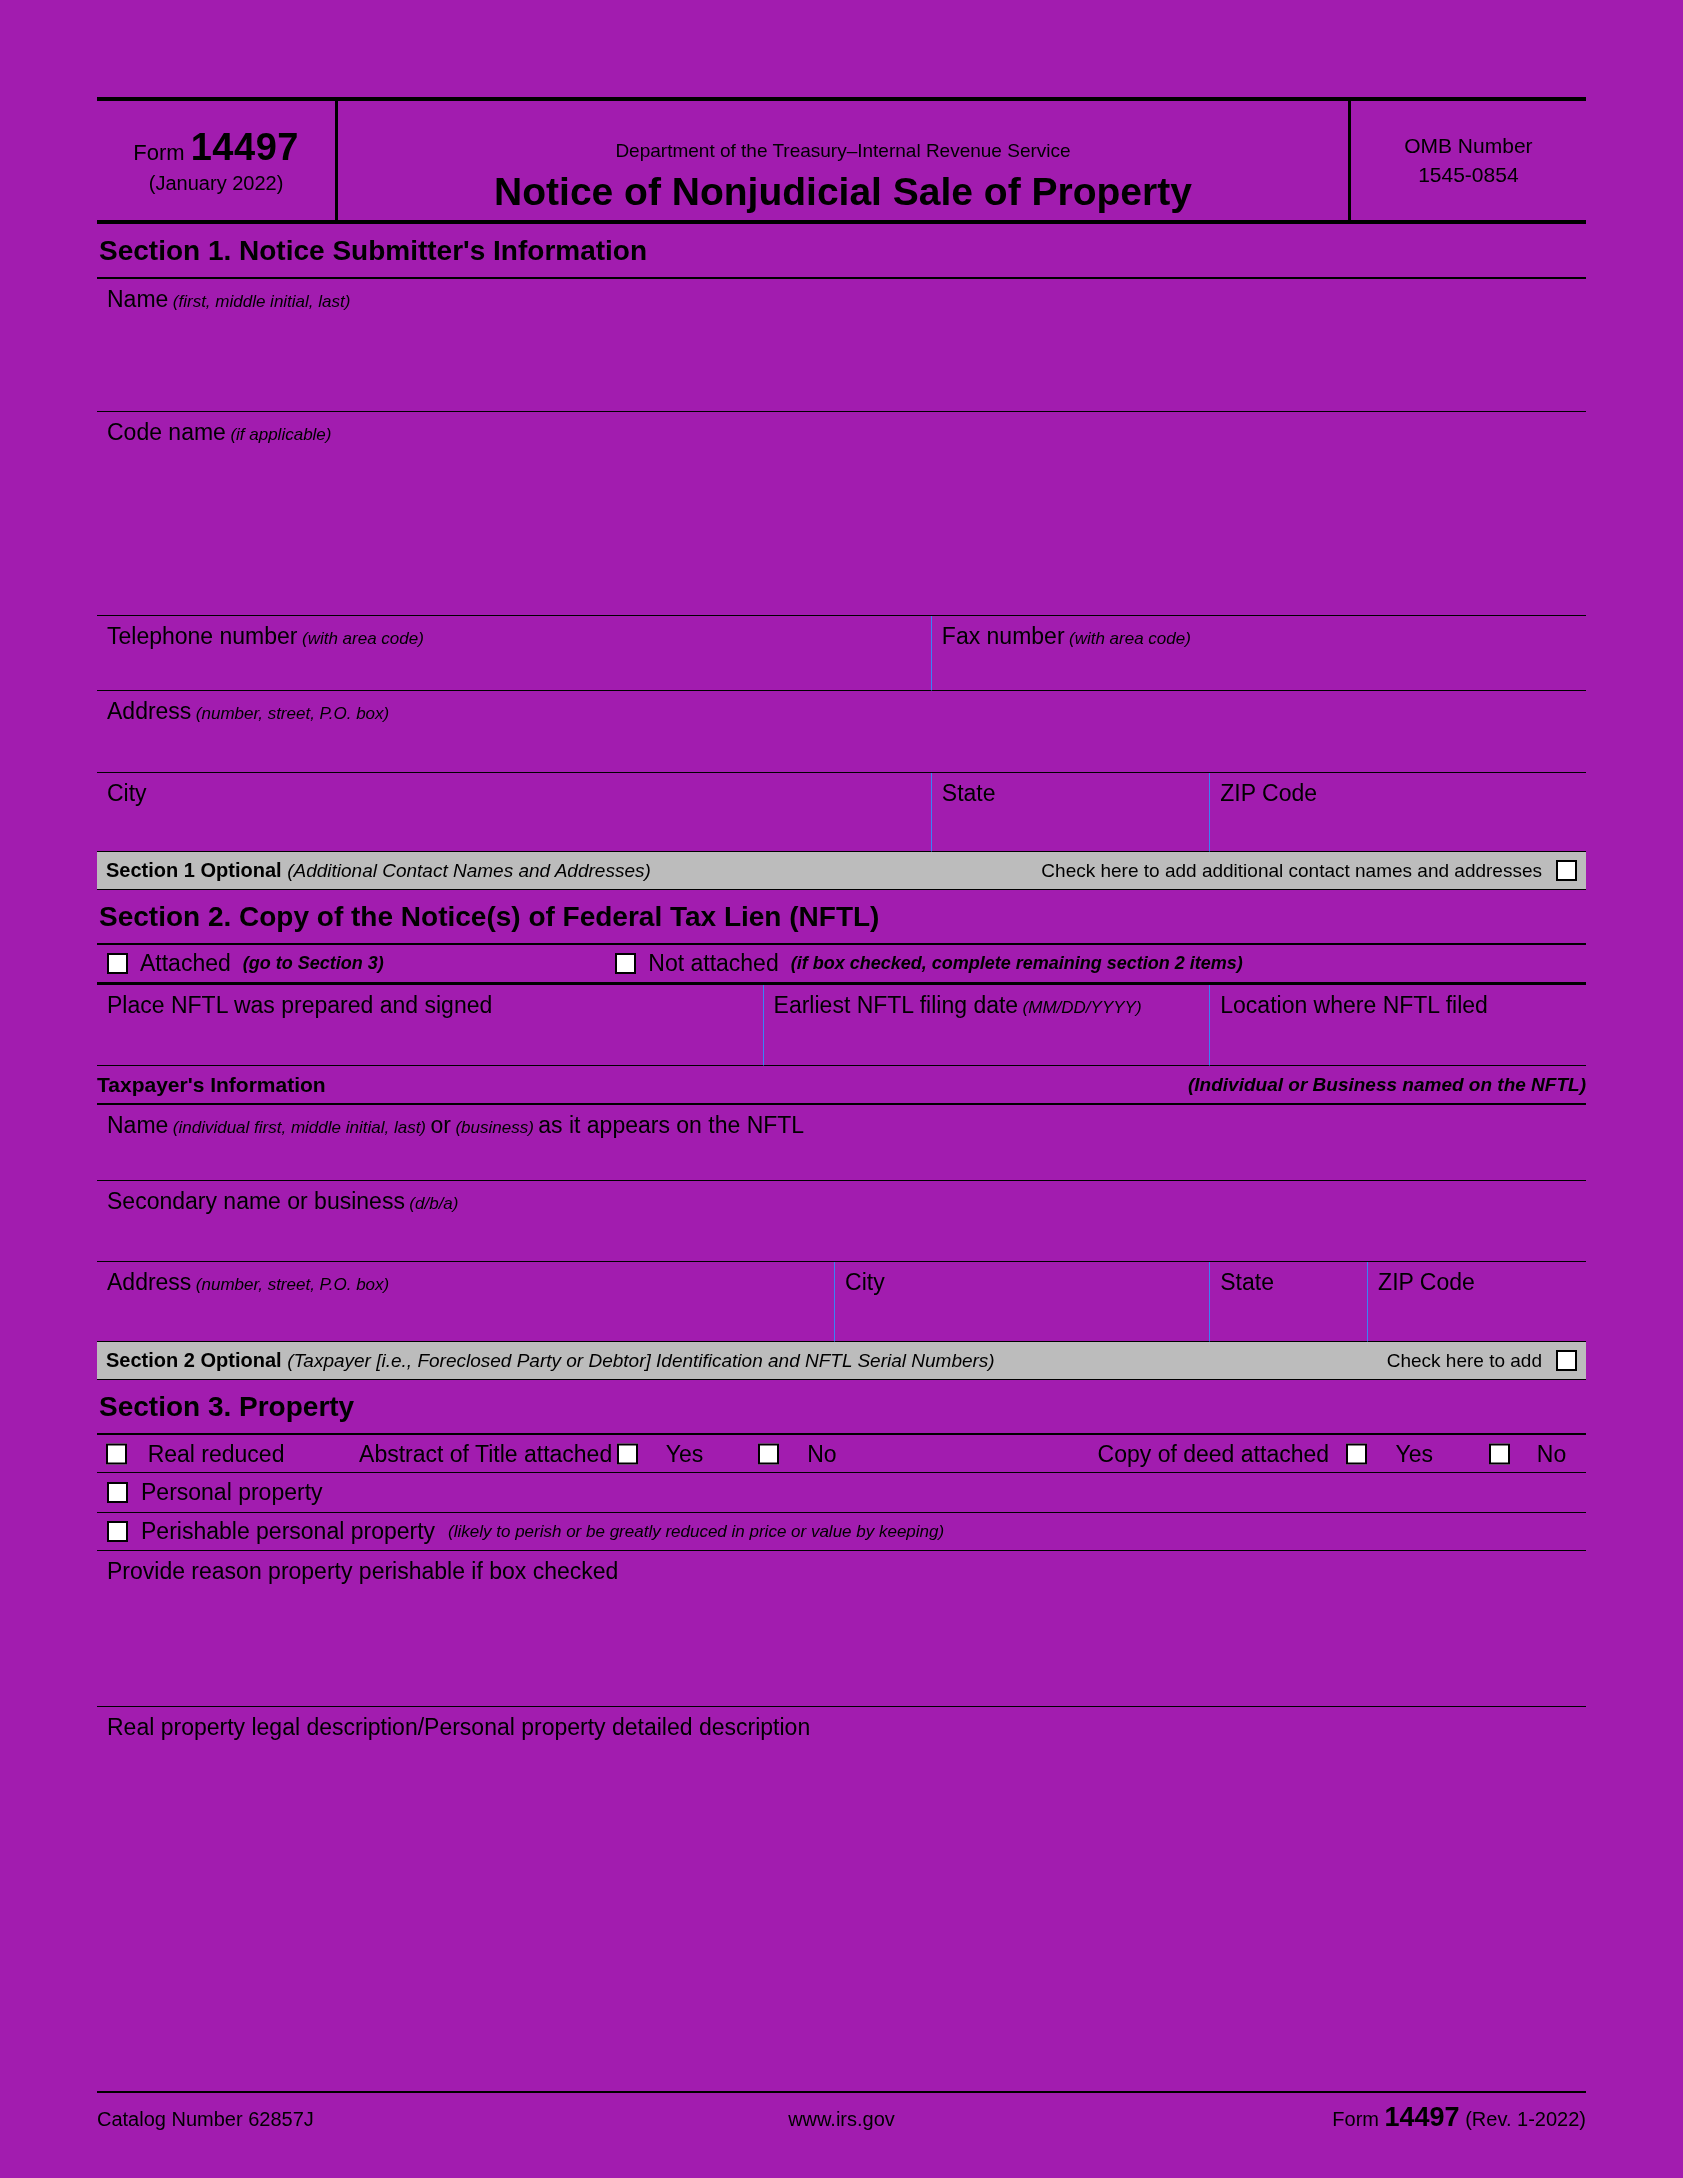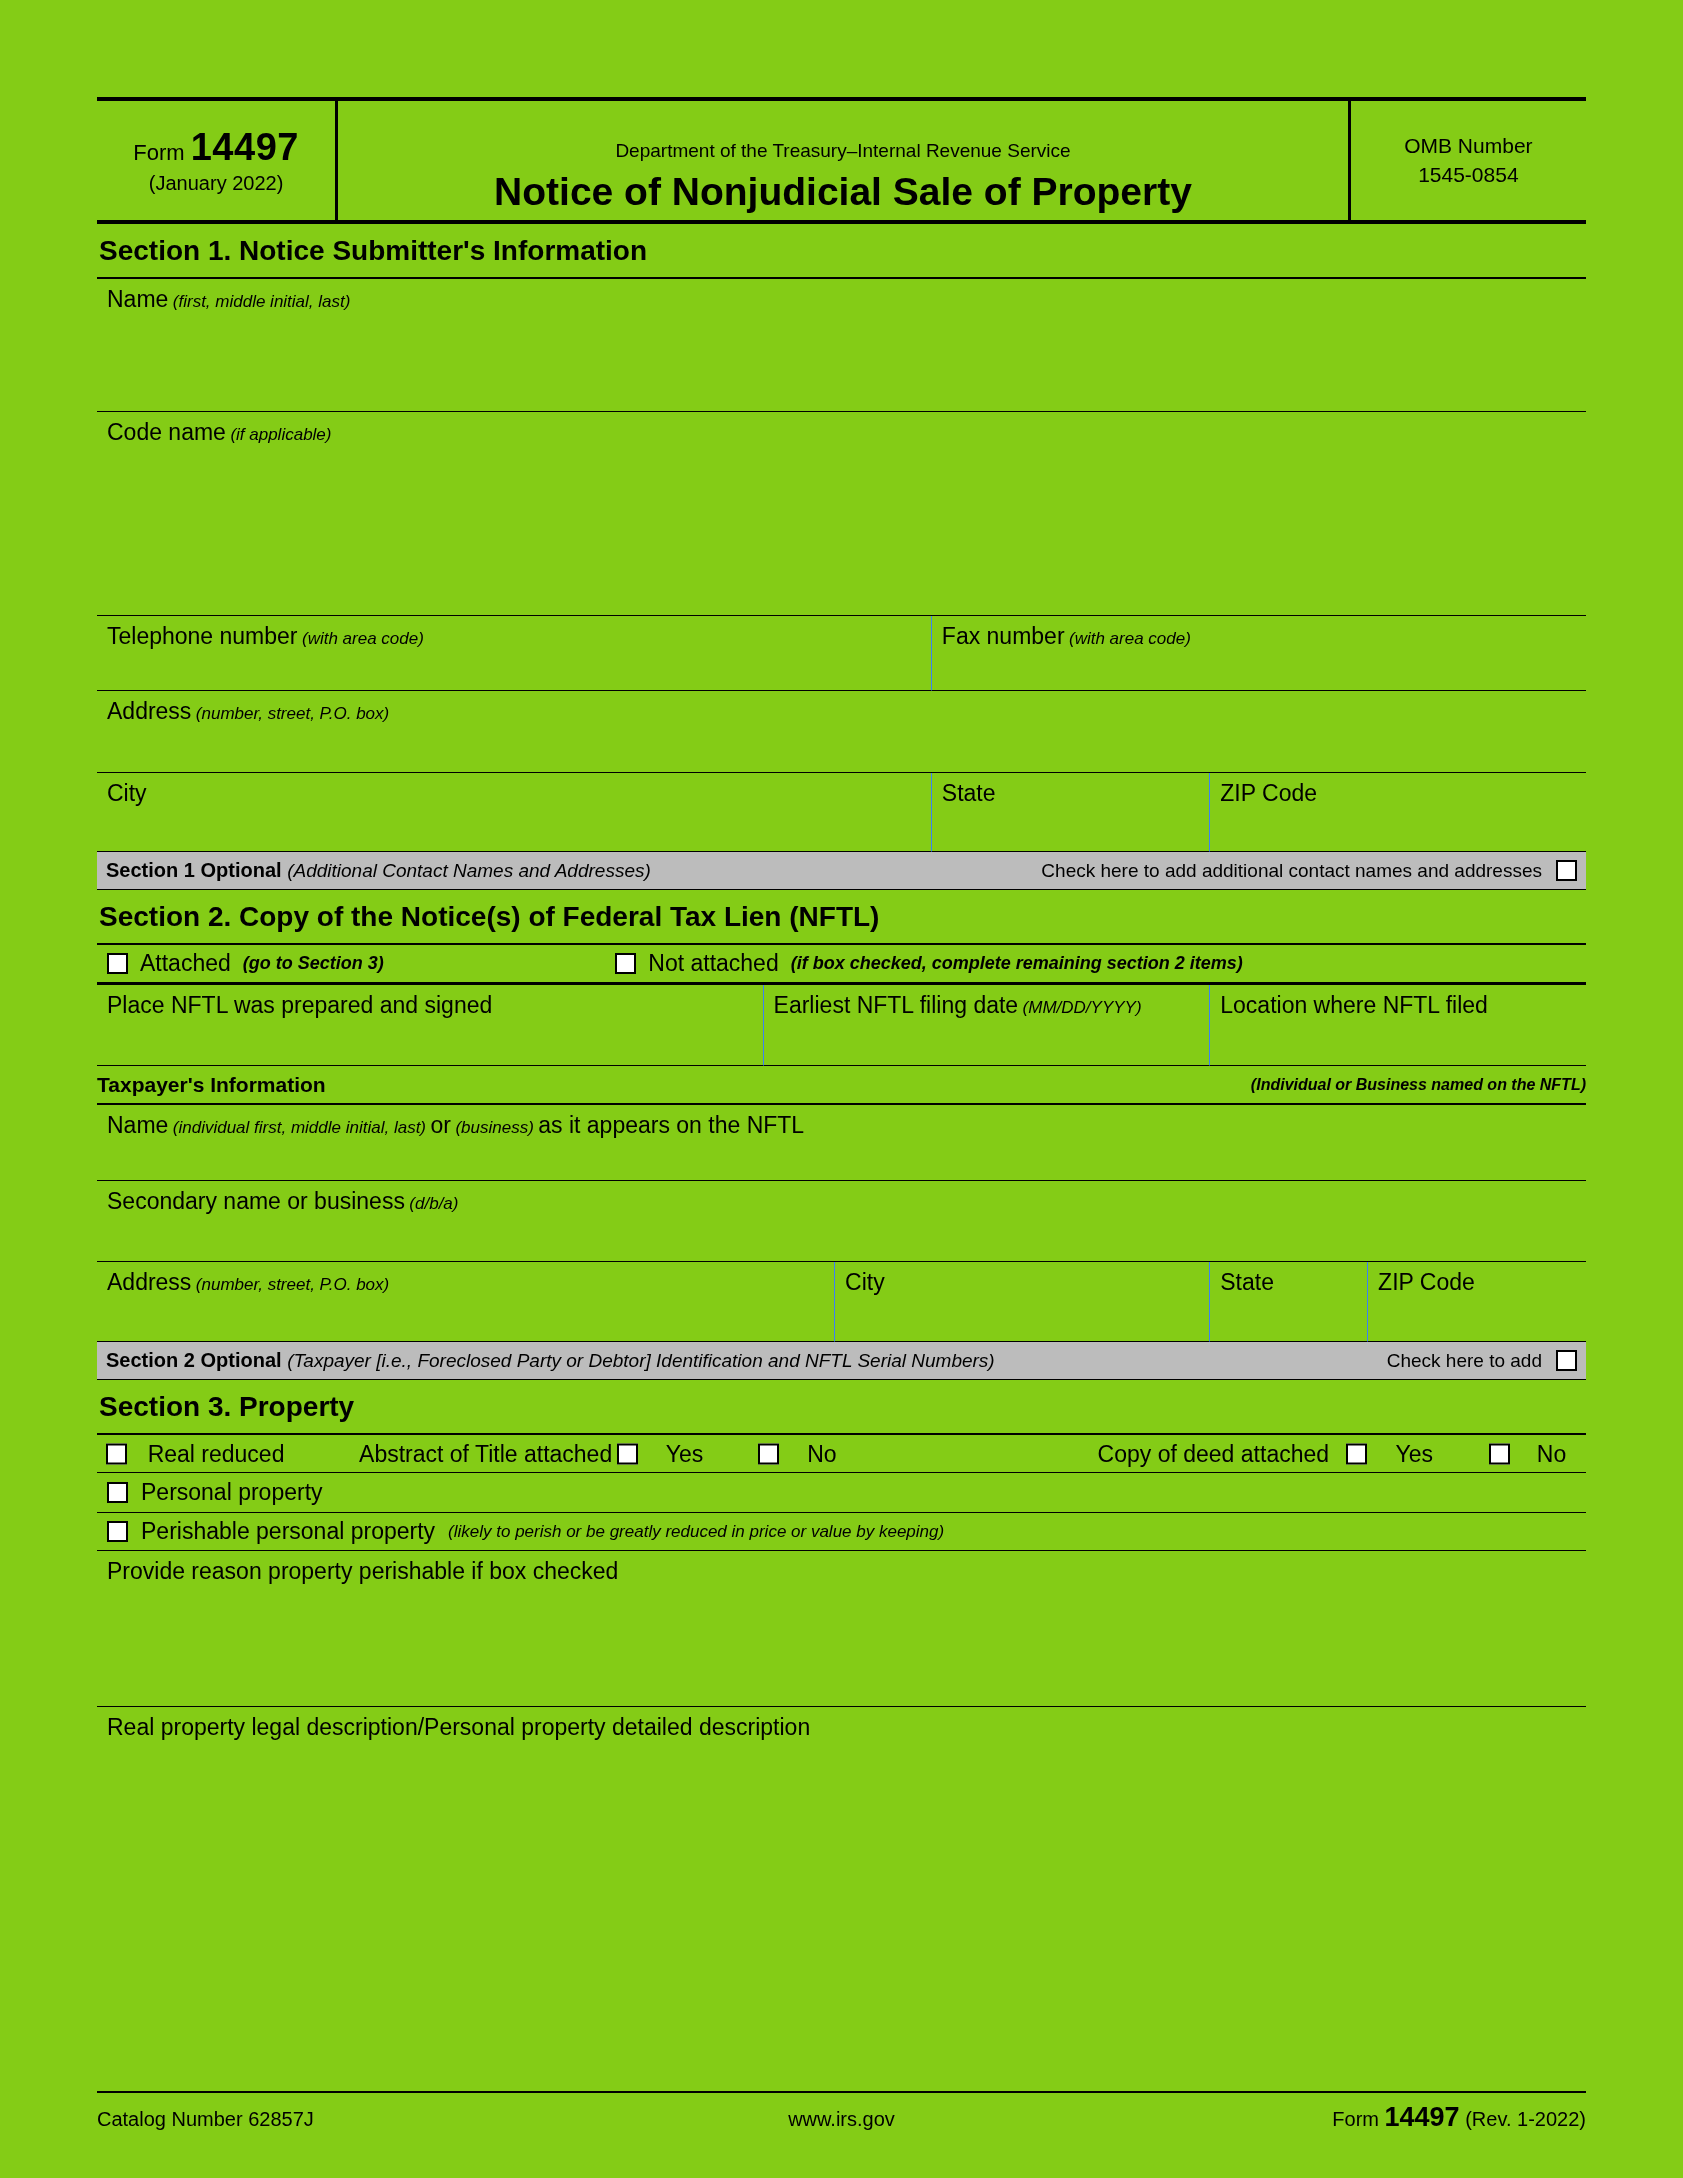--- a/index.html
+++ b/index.html
@@ -1,20 +1,20 @@
 <!DOCTYPE html>
 <html><head>
 <meta charset="utf-8">
 <style>
   * { margin:0; padding:0; box-sizing:border-box; }
   html, body { background:#ffffff; }
   .page {
     position:relative;
     width:1683px; height:2178px;
-    background:#84cc16;
+    background:#a21caf;
     font-family:"Liberation Sans", sans-serif;
     color:#000;
     overflow:hidden;
   }
   .content { position:absolute; left:97px; top:97px; width:1489px; }
 
   
   .form-header { display:flex; border-top:4px solid #000; border-bottom:4px solid #000; height:127px; }
   .fh-left {
     width:16.2%; border-right:3px solid #000; text-align:center;
@@ -74,21 +74,21 @@
   .attach-first { width:34.6%; }
 
   .h-place { height:81px; }
   .w-place { width:44.7%; }  .w-date { width:30%; }  .w-loc { width:25.3%; }
 
   .taxpayer-heading {
     height:39px; border-bottom:2px solid #000;
     display:flex; align-items:center; justify-content:space-between; gap:9px;
   }
   .tp-title { font-size:21px; font-weight:bold; }
-  .tp-hint  { font-size:16px; font-weight:bold; font-style:italic; }
+  .tp-hint  { font-size:19px; font-weight:bold; font-style:italic; }
 
   .h-name2 { height:76px; }
   .h-secondary { height:81px; }
   .h-addr2 { height:80px; }
   .w-addr2 { width:49.5%; }  .w-city2 { width:25.2%; }  .w-state2 { width:10.6%; }  .w-zip2 { width:14.7%; }
 
   
   .prop-row { border-bottom:1px solid #000; }
   .prop-flex { display:flex; align-items:center; gap:13px; padding:0 10px; }
   .h-prop1 { height:38px; position:relative; }

